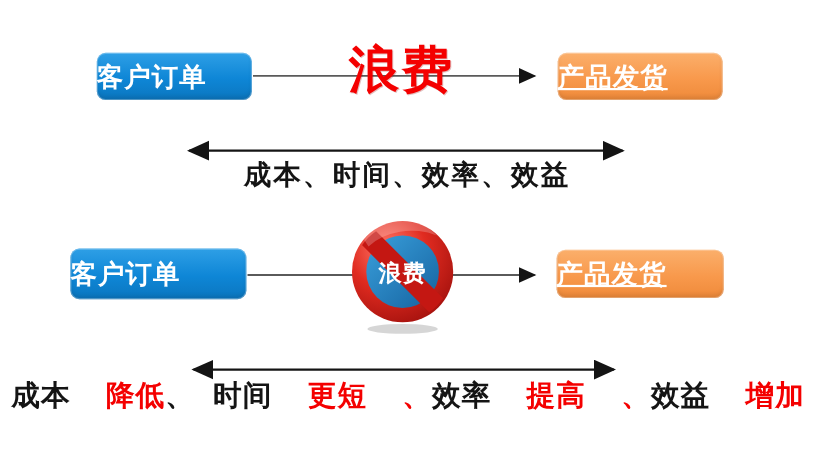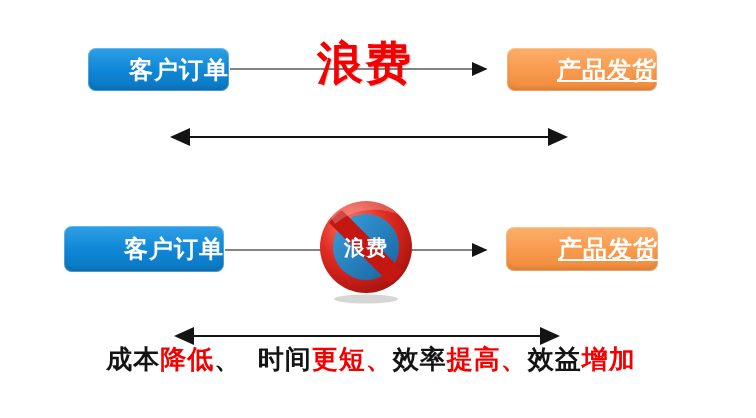--- a/index.html
+++ b/index.html
@@ -2,39 +2,39 @@
 <html style="--blue: #0E86D6; --blue-light: #2E9FE6; --blue-dark: #0B76BF; --orange: #F8994C; --orange-light: #FBAF6B; --orange-dark: #EF8A3A; --red: #F40000; --text-black: #141414;"><head>
 <meta charset="utf-8">
 <style>
   html,body{margin:0;padding:0;background:#ffffff;}
   .stage{
     position:relative;width:756px;height:418px;background:#ffffff;overflow:hidden;
     font-family:"Liberation Sans","DejaVu Sans",sans-serif;
   }
   .layer{position:absolute;left:0;top:0;z-index:1;}
   .btn{
-    position:absolute;z-index:2;display:flex;align-items:center;justify-content:flex-end;
+    position:absolute;z-index:2;display:flex;align-items:center;justify-content:flex-start;
     border-radius:8px;color:#ffffff;font-weight:bold;font-size:24px;letter-spacing:1px;
     box-shadow:inset 0 0 0 1px rgba(255,255,255,.28), inset 0 -3px 4px rgba(0,0,0,.10);
   }
   .btn.blue{background:linear-gradient(180deg,var(--blue-light) 0%,var(--blue) 55%,var(--blue-dark) 100%);}
   .btn.orange{background:linear-gradient(180deg,var(--orange-light) 0%,var(--orange) 55%,var(--orange-dark) 100%);text-decoration:underline;}
   .waste-top{
     position:absolute;z-index:2;text-align:center;
     color:var(--red);font-size:46px;font-weight:800;letter-spacing:2px;
     text-shadow:1px 1px 0 rgba(140,0,0,.25);
   }
   .metrics{
     position:absolute;z-index:2;text-align:center;font-weight:bold;color:var(--text-black);
     white-space:pre;
   }
   .metrics.m1{font-size:25px;letter-spacing:2px;}
   .metrics.m2{font-size:26px;letter-spacing:1px;}
   .seg-black{color:var(--text-black);}
-  .seg-red{color:var(--red);}
+  .seg-red{color:var(--red);margin-left:32px;}
   .no-waste{position:absolute;z-index:3;}
   .no-waste text{
     font-family:"Liberation Sans","DejaVu Sans",sans-serif;
     font-size:21px;font-weight:bold;fill:#ffffff;letter-spacing:1px;
   }
 </style>
 </head>
 <body>
 
 <div class="stage">
@@ -54,20 +54,21 @@
   <div class="btn blue" style="left:88px;top:48px;width:141px;height:43px;">
     <span>客户订单</span>
   </div>
 
   <div class="waste-top" style="left:285px;top:33px;width:160px;">浪费</div>
 
   <div class="btn orange" style="left:507px;top:48px;width:150px;height:43px;">
     <span>产品发货</span>
   </div>
 
+  <div class="metrics m1" style="left:0px;top:142px;width:740px;">成本、时间、效率、效益</div>
 
   <div class="btn blue" style="left:64px;top:226px;width:160px;height:46px;">
     <span>客户订单</span>
   </div>
 
   <svg class="no-waste" style="left:317px;top:198px;" width="98" height="108" viewBox="0 0 98 108">
     <defs>
       <radialGradient id="ringG" cx="35%" cy="28%" r="85%">
         <stop offset="0%" stop-color="#FF7A6B"></stop>
         <stop offset="45%" stop-color="#E02B20"></stop>

